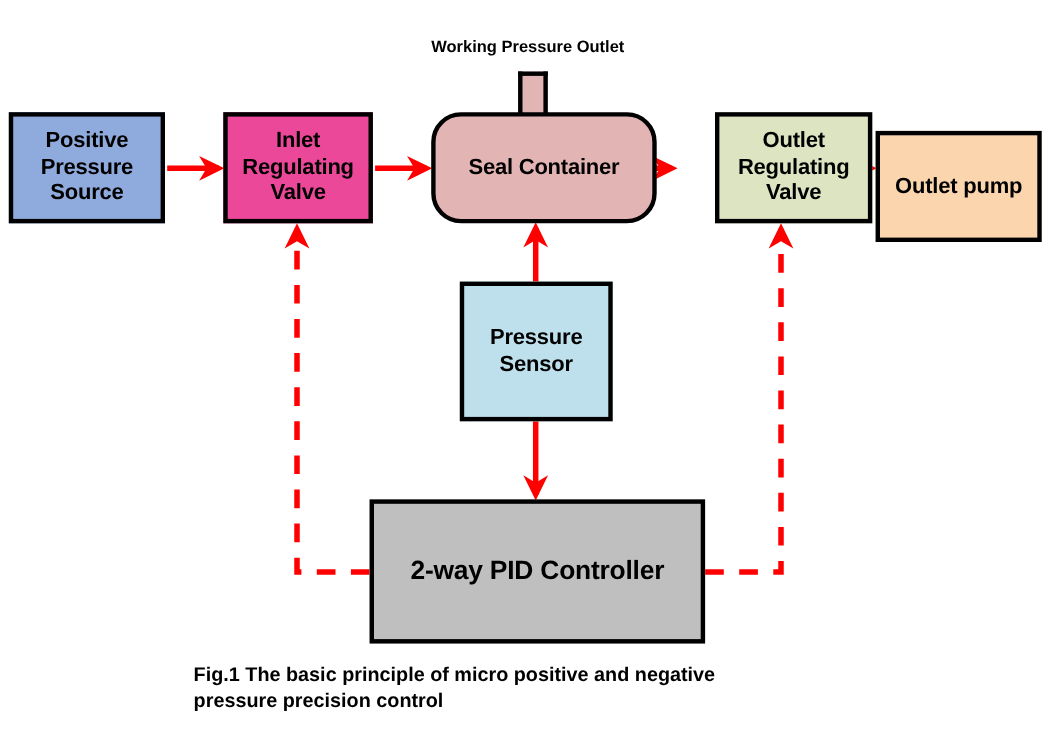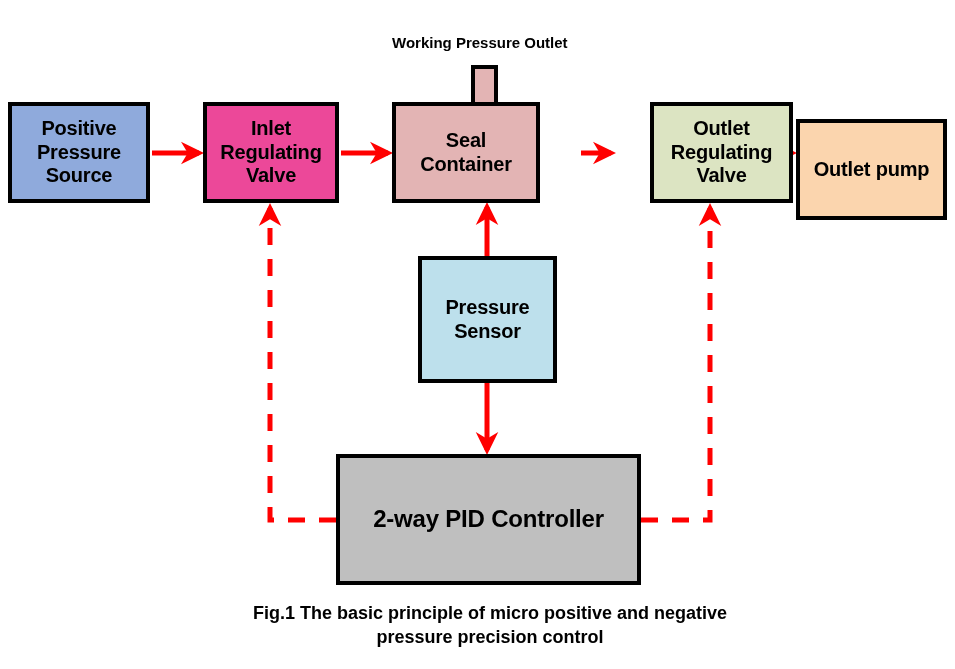--- a/index.html
+++ b/index.html
@@ -45,21 +45,20 @@
   .free-text {
     position: absolute;
     font-weight: bold;
     color: #000000;
     white-space: nowrap;
   }
   .caption {
     position: absolute;
     font-weight: bold;
     color: #000000;
-    text-align: center;
     line-height: 1.35;
     white-space: pre-line;
   }
   svg.edges {
     position: absolute;
     left: 0;
     top: 0;
     width: 955px;
     height: 669px;
     pointer-events: none;
@@ -93,21 +92,21 @@
   <div class="node" id="node-0" style="left: 8px; top: 102px; width: 142px; height: 101px; background: rgb(143, 170, 220); font-size: 20px; border-color: rgb(0, 0, 0);">
     <span class="label">Positive
 Pressure
 Source</span>
   </div>
   <div class="node" id="node-1" style="left: 203px; top: 102px; width: 136px; height: 101px; background: #ec4899; font-size: 20px; border-color: rgb(0, 0, 0);">
     <span class="label">Inlet
 Regulating
 Valve</span>
   </div>
-  <div class="node" id="node-2" style="left: 392px; top: 102px; width: 148px; height: 101px; background: rgb(227, 180, 180); font-size: 20px; border-color: rgb(0, 0, 0);">
+  <div class="node" id="node-2" style="left: 392px; top: 102px; width: 205px; height: 101px; background: rgb(227, 180, 180); font-size: 20px; border-color: rgb(0, 0, 0); border-radius: 27px;">
     <span class="label">Seal Container</span>
   </div>
   <div class="node" id="node-3" style="left: 615px; top: 102px; width: 143px; height: 101px; background: rgb(220, 228, 194); font-size: 20px; border-color: rgb(0, 0, 0); margin-left: 35px;">
     <span class="label">Outlet
 Regulating
 Valve</span>
   </div>
   <div class="node" id="node-4" style="left: 796px; top: 102px; width: 151px; height: 101px; background: rgb(251, 213, 174); font-size: 20px; border-color: rgb(0, 0, 0); margin-top: 17px;">
     <span class="label">Outlet pump</span>
   </div>

